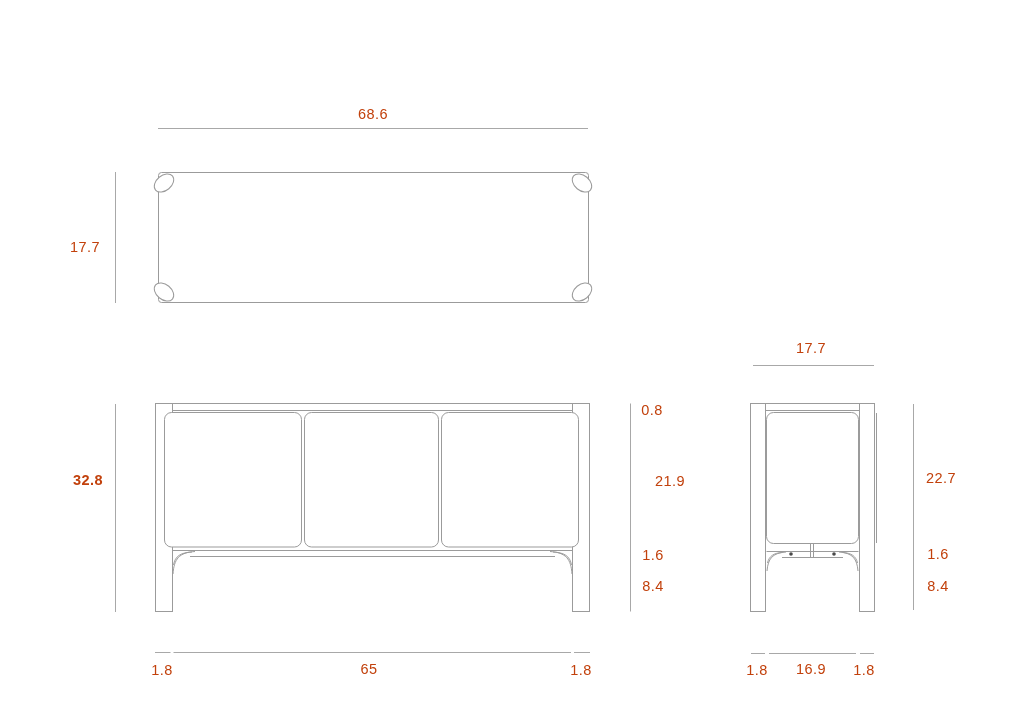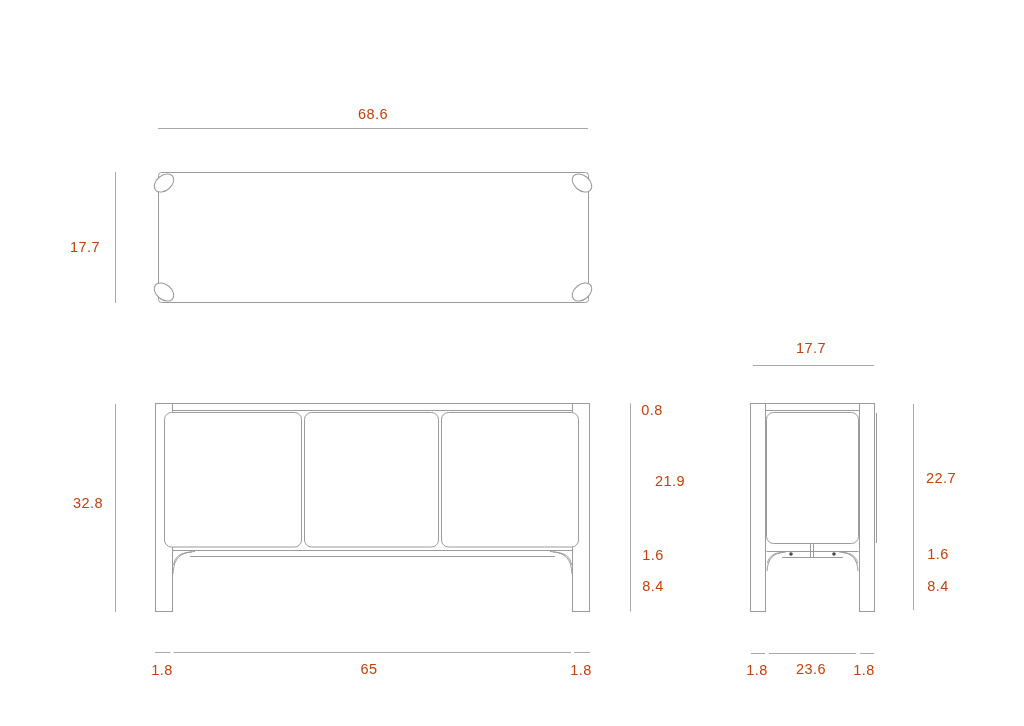--- a/index.html
+++ b/index.html
@@ -91,30 +91,30 @@
       <circle class="dot" cx="834" cy="554" r="1.8"></circle>
       <path class="draw" d="M767 571 C768 559 772 553 786 552 M767.5 563 C769 556 774 553 782 552.5"></path>
       <path class="draw" d="M858 571 C857 559 853 553 839 552 M857.5 563 C856 556 851 553 843 552.5"></path>
     </g>
   </svg>
 
 
   <span class="dim-label" style="left:373px;top:114px;">68.6</span>
   <span class="dim-label" style="left:85px;top:247px;">17.7</span>
 
-  <span class="dim-label" style="left:88px;top:503px;">32.8</span>
+  <span class="dim-label" style="left:88px;top:480px;font-weight:bold;">32.8</span>
   <span class="dim-label" style="left:652px;top:410px;">0.8</span>
   <span class="dim-label" style="left:658px;top:481px;margin-left:12px;">21.9</span>
   <span class="dim-label" style="left:653px;top:555px;">1.6</span>
   <span class="dim-label" style="left:653px;top:586px;">8.4</span>
   <span class="dim-label" style="left:162px;top:670px;">1.8</span>
   <span class="dim-label" style="left:369px;top:669px;">65</span>
   <span class="dim-label" style="left:581px;top:670px;">1.8</span>
 
   <span class="dim-label" style="left:811px;top:348px;">17.7</span>
   <span class="dim-label" style="left:941px;top:478px;text-align:right;">22.7</span>
   <span class="dim-label" style="left:938px;top:554px;">1.6</span>
   <span class="dim-label" style="left:938px;top:586px;">8.4</span>
   <span class="dim-label" style="left:757px;top:670px;">1.8</span>
-  <span class="dim-label" style="left:811px;top:669px;">23.6</span>
+  <span class="dim-label" style="left:811px;top:669px;">16.9</span>
   <span class="dim-label" style="left:864px;top:670px;">1.8</span>
 
 </div>
 
 </body></html>

